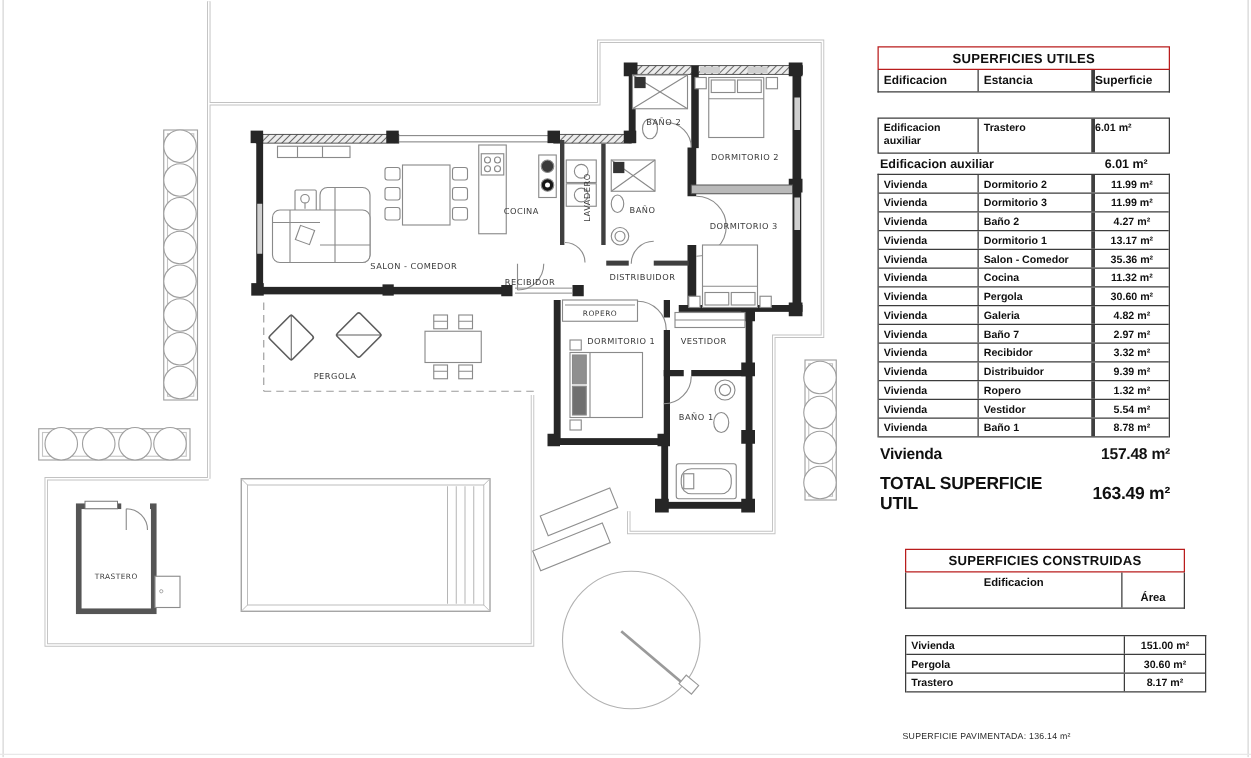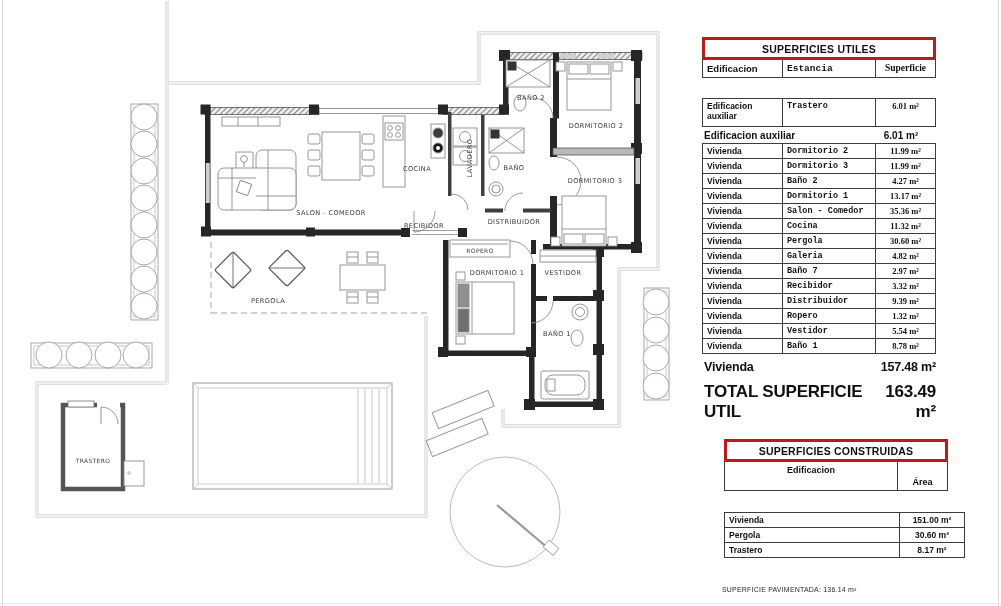--- a/index.html
+++ b/index.html
@@ -3,44 +3,44 @@
 <meta charset="utf-8">
 <style>
   html,body{margin:0;padding:0;background:#fff;}
   .canvas{position:relative;width:1001px;height:606px;background:#fff;
           font-family:"Liberation Sans",sans-serif;overflow:hidden;}
   .vline{position:absolute;top:0;bottom:0;width:1px;background:#d6d6d6;}
   .hline{position:absolute;left:0;right:0;height:1px;background:#e8e8e8;}
 
   
   .t1{position:absolute;left:702px;top:37px;width:234px;color:#101010;}
-  .tbl-title{border:3px solid #b91c1c;font-weight:bold;font-size:10.5px;text-align:center;
+  .tbl-title{border:1px solid #b91c1c;font-weight:bold;font-size:10.5px;text-align:center;
              padding:3px 0 2px;letter-spacing:.2px;}
   .hdr{display:flex;border:1px solid #3c3c3c;border-top:none;font-weight:bold;font-size:9.5px;}
   .hdr>div{padding:3px 0 3px 4px;box-sizing:border-box;}
   .w1{width:80px;border-right:1px solid #3c3c3c;}
-  .w2{width:93px;border-right:1px solid #404040;font-family:Liberation Mono, monospace;}
-  .w3{flex:1;text-align:center;padding-left:0 !important;font-family:Liberation Serif, serif;}
+  .w2{width:93px;border-right:3px solid #404040;}
+  .w3{flex:1;padding-left:0 !important;}
   .aux{display:flex;border:1px solid #3c3c3c;font-size:8.5px;font-weight:bold;height:29px;
        box-sizing:border-box;margin-top:20px;}
   .aux>div{padding:2px 0 0 4px;box-sizing:border-box;}
   .aux .w3{padding:2px 0 0 0 !important;}
   .subrow{display:flex;justify-content:space-between;align-items:center;font-weight:bold;
           font-size:10px;padding:3px 0 2px 2px;}
   .subrow .cval{width:70px;text-align:center;}
   .rows{border:1px solid #3c3c3c;border-bottom:none;}
   .r{display:flex;border-bottom:1px solid #3c3c3c;font-size:8.5px;font-weight:bold;height:15px;
      box-sizing:border-box;align-items:stretch;}
   .r>div{display:flex;align-items:center;padding-left:4px;box-sizing:border-box;}
   .r .w3{justify-content:center;padding-left:0;}
   .sub2{display:flex;justify-content:space-between;align-items:center;font-weight:bold;
         font-size:12.5px;padding:6px 0 0 2px;letter-spacing:-.2px;}
   .sub2 .cval,.totrow .cval{width:74px;text-align:right;}
   .totrow{display:flex;justify-content:space-between;align-items:center;font-weight:bold;
-          font-size:17px;padding:8px 0 0 2px;letter-spacing:-.2px;}
+          font-size:14px;padding:8px 0 0 2px;letter-spacing:-.2px;}
 
   .t2{position:absolute;left:724px;top:439px;width:241px;color:#101010;}
   .t2 .hd{width:224px;}
   .t2 .hdr2{display:flex;border:1px solid #3c3c3c;border-top:none;width:224px;
             box-sizing:border-box;font-weight:bold;font-size:9px;}
   .t2 .hc1{flex:1;text-align:center;padding:3px 0;border-right:1px solid #3c3c3c;}
   .t2 .hc2{width:49px;text-align:center;padding:3px 0;margin-top:12px;}
   .t2 .rows{margin-top:21px;width:241px;box-sizing:border-box;}
   .t2 .r{height:15px;}
   .t2 .rc1{flex:1;border-right:1px solid #3c3c3c;}

